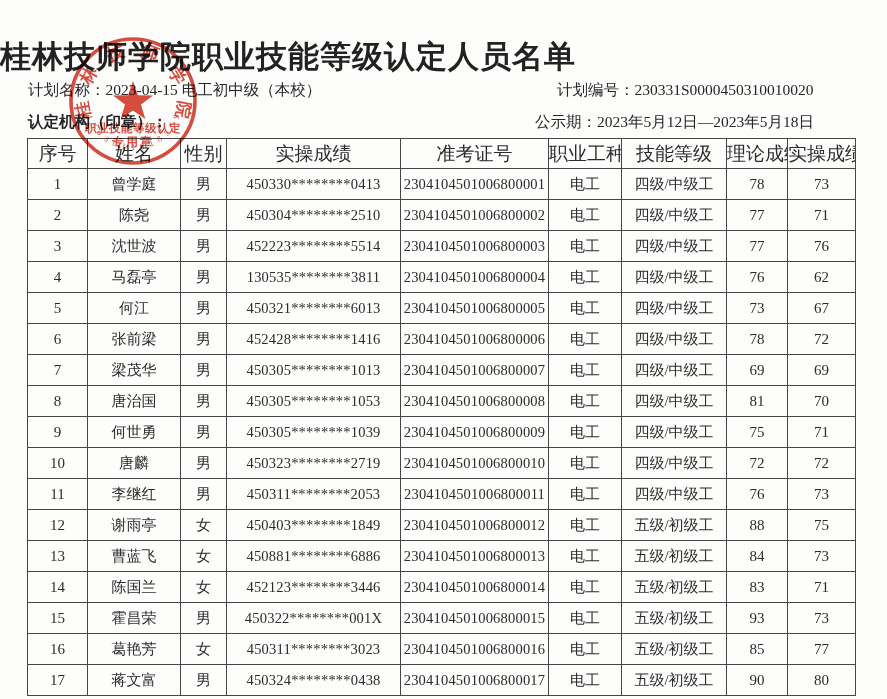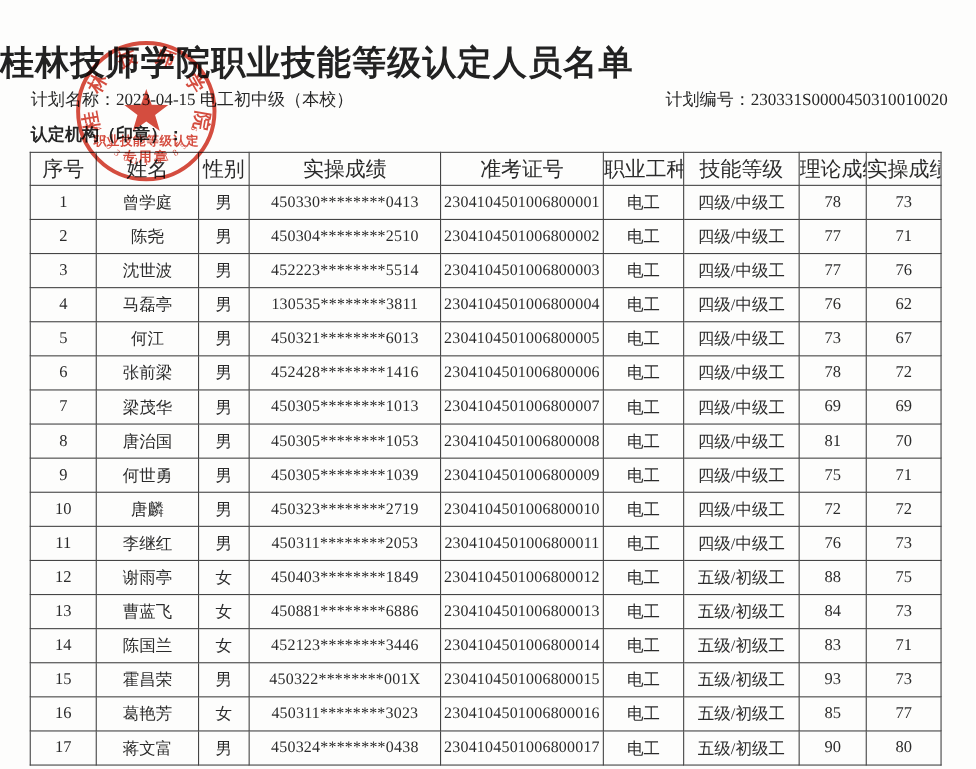--- a/index.html
+++ b/index.html
@@ -17,21 +17,21 @@
     position:absolute; top:36px; left:0; width:887px;
     text-align:left;
     font-size:31px; font-weight:700; letter-spacing:1px;
     color:#222; white-space:nowrap;
   }
   .meta-line {
     position:absolute; font-size:15.5px; font-weight:500;
     color:#262626; white-space:nowrap;
   }
   #plan-name  { left:28px;  top:80px;  }
-  #plan-no    { left:557px; top:80px;margin-left:48px;  }
+  #plan-no    { left:557px; top:80px;  }
   #org-line   { left:28px;  top:112px;font-weight:bold; }
   #publicity  { left:535px; top:112px; }
 
   table.roster {
     position:absolute; left:27px; top:138px;
     width:828px; border-collapse:collapse; table-layout:fixed;
     font-size:15px; background:transparent;
   }
   table.roster th, table.roster td {
     border:1.6px solid #454545;
@@ -63,20 +63,23 @@
   </div>
 
   <div class="meta-line" id="plan-no">
     <span>计划编号：</span><span>230331S0000450310010020</span>
   </div>
 
   <div class="meta-line" id="org-line">
     <span>认定机构（印章）：</span>
   </div>
 
+  <div class="meta-line" id="publicity">
+    <span>公示期：</span><span>2023年5月12日—2023年5月18日</span>
+  </div>
 
   <table class="roster">
     <colgroup>
       <col style="width:60px">
         <col style="width:93px">
         <col style="width:46px">
       <col style="width:174px">
         <col style="width:148px">
         <col style="width:73px">
       <col style="width:105px">

